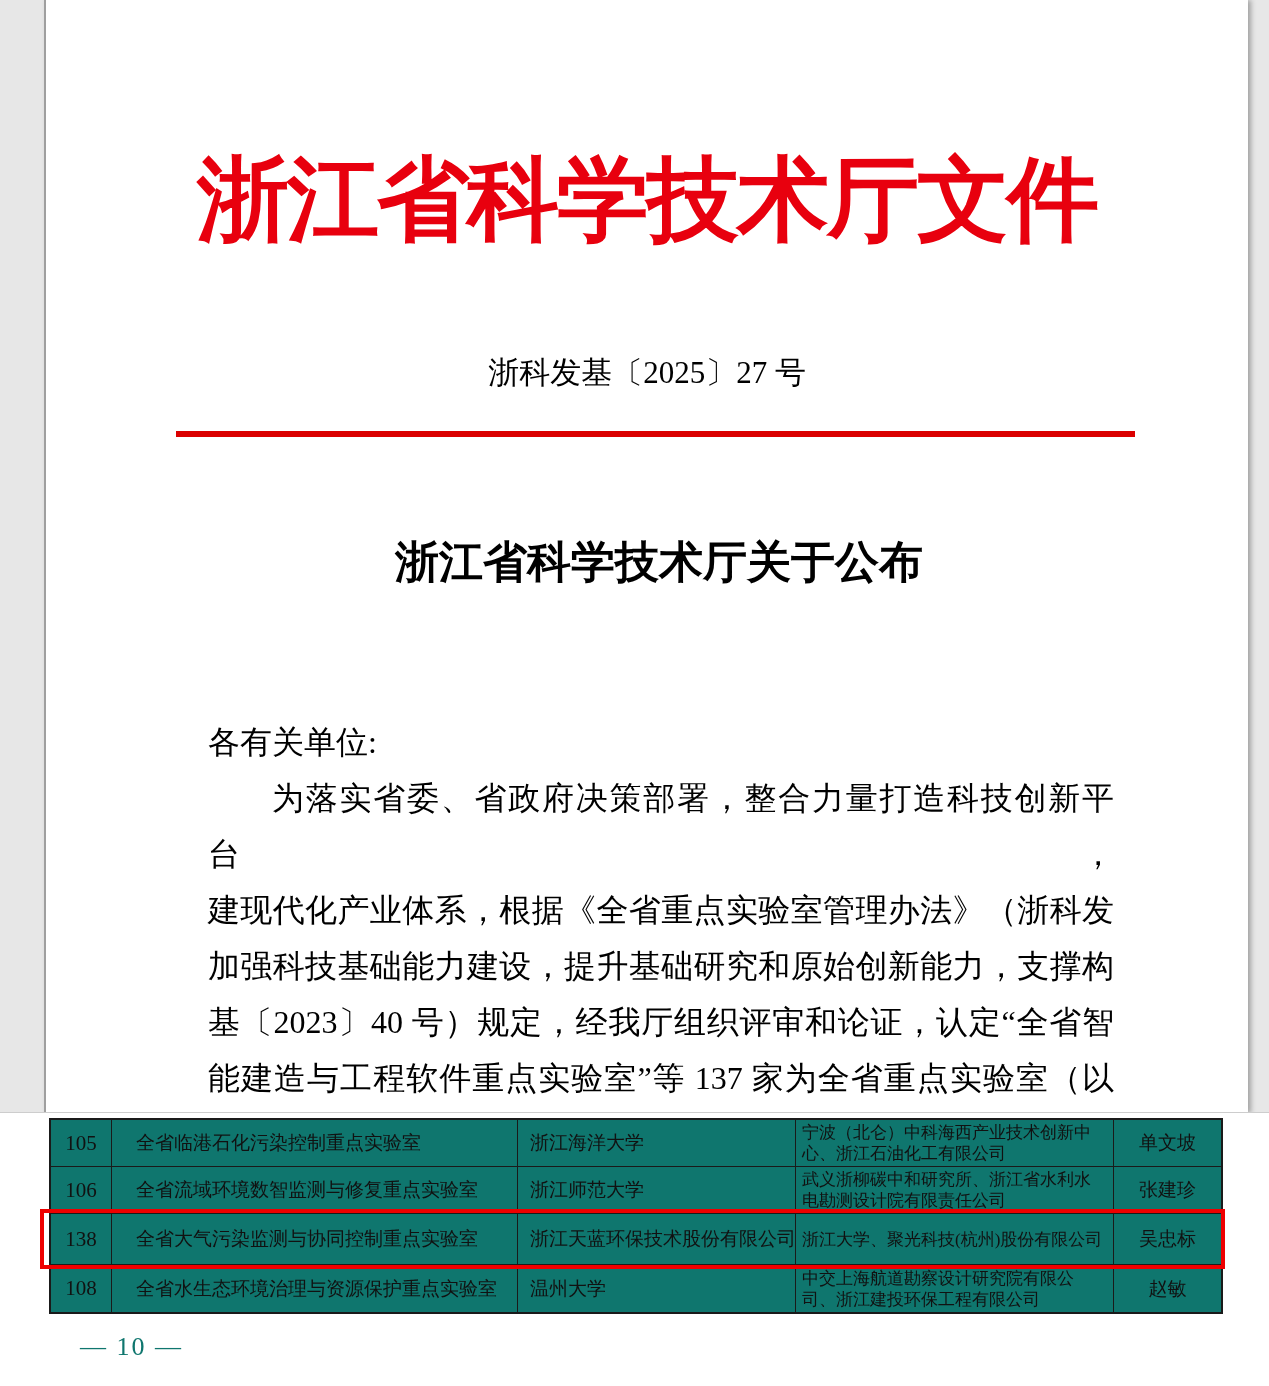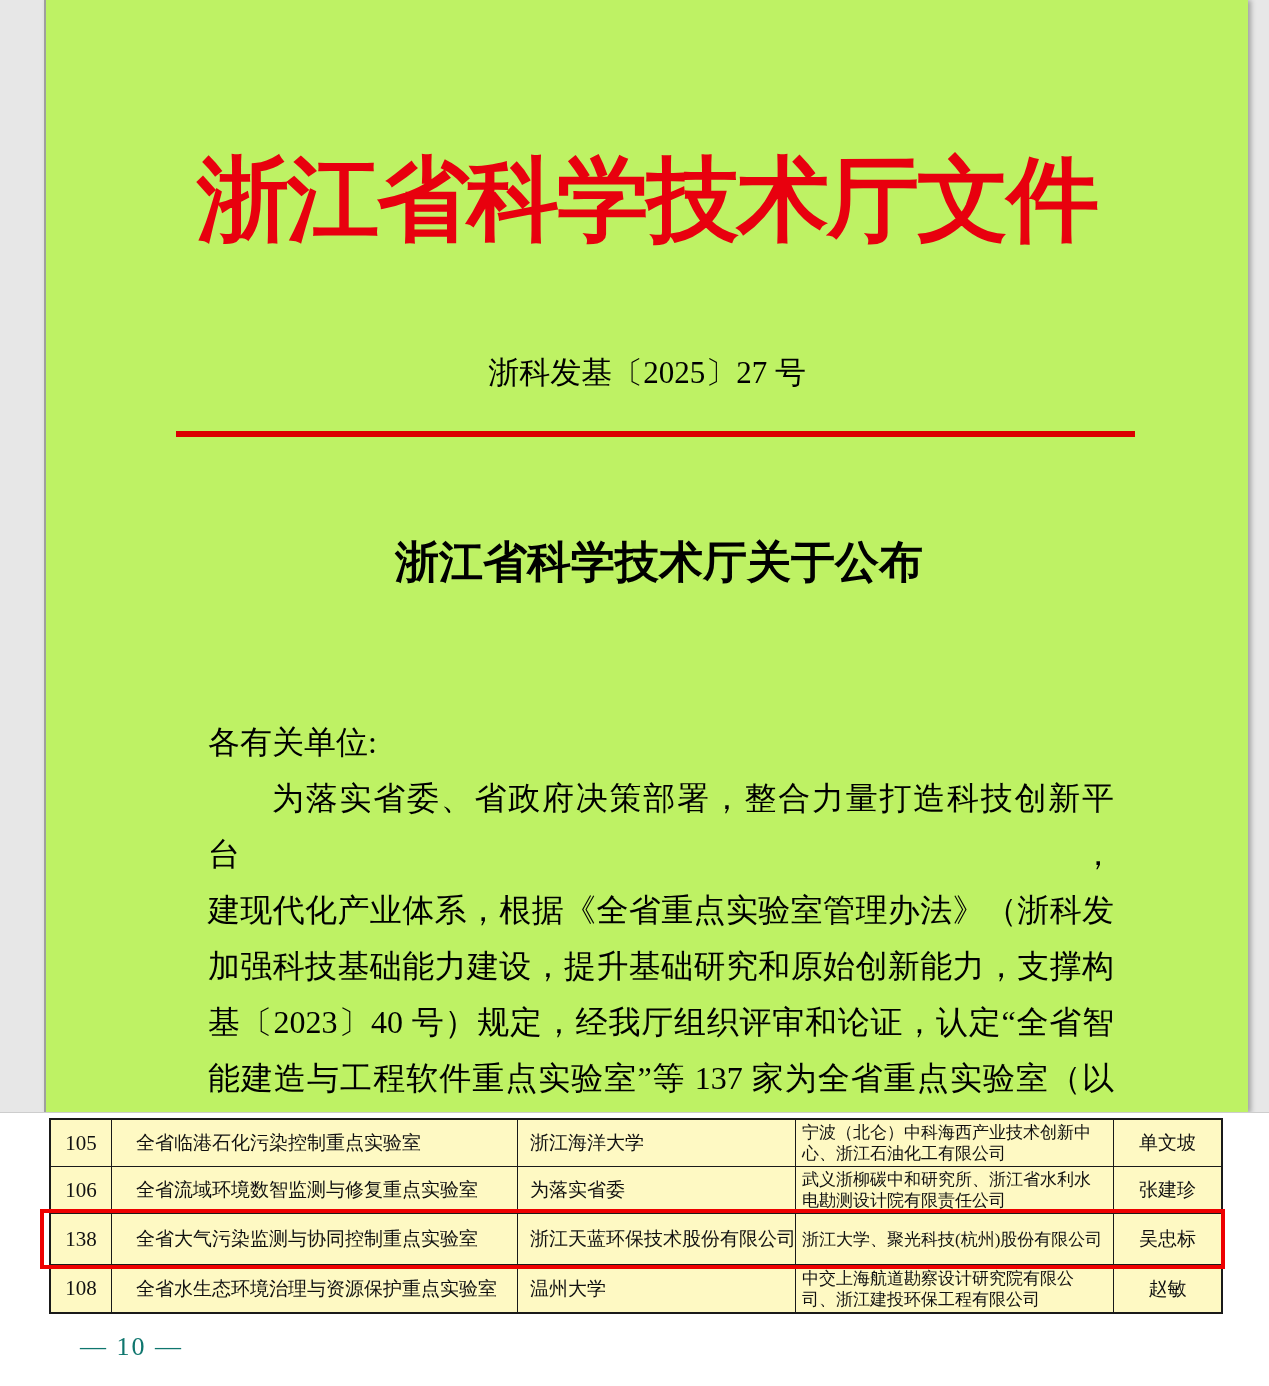--- a/index.html
+++ b/index.html
@@ -16,21 +16,21 @@
     width:1269px;height:1386px;
     background:var(--page-background);
     overflow:hidden;
     font-family:"Liberation Serif","DejaVu Serif",serif;
     color:#111;
   }
   
   .page-top{
     position:absolute;left:44px;top:0;
     width:1204px;height:1113px;
-    background:#bef264;
+    background:#ffffff;
     border-left:2px solid #9f9f9f;
     box-shadow:3px 0 5px rgba(0,0,0,0.30);
   }
   .header-title{
     position:absolute;top:138px;left:0;width:100%;
     text-align:center;
     font-size:92px;font-weight:bold;
     letter-spacing:-2px;
     color:var(--accent-red);
     white-space:nowrap;
@@ -73,21 +73,21 @@
   .page-bottom{
     position:absolute;left:0;top:1113px;
     width:1269px;height:273px;
     background:#ffffff;
     box-shadow:0 -1px 0 #cdcdcd;
   }
   .lab-table{
     position:absolute;left:49px;top:5px;
     width:1174px;
     border:2px solid var(--table-border);
-    background:#fef9c3;
+    background:#0f766e;
   }
   .trow{
     display:grid;
     grid-template-columns:61px 406px 278px 318px 1fr;
     height:47px;
   }
   .trow.row-highlighted{height:51px;}
   .trow .cell{
     border-right:1px solid var(--table-border);
     border-bottom:1px solid var(--table-border);
@@ -166,21 +166,21 @@
           </div>
         </div>
         <div class="trow">
           <div class="cell c-no">
             <span>106</span>
           </div>
           <div class="cell c-lab">
             <span>全省流域环境数智监测与修复重点实验室</span>
           </div>
           <div class="cell c-host">
-            <span>为落实省委</span>
+            <span>浙江师范大学</span>
           </div>
           <div class="cell c-partners">
             <span>武义浙柳碳中和研究所、浙江省水利水电勘测设计院有限责任公司</span>
           </div>
           <div class="cell c-director">
             <span>张建珍</span>
           </div>
         </div>
         <div class="trow row-highlighted">
           <div class="cell c-no">

